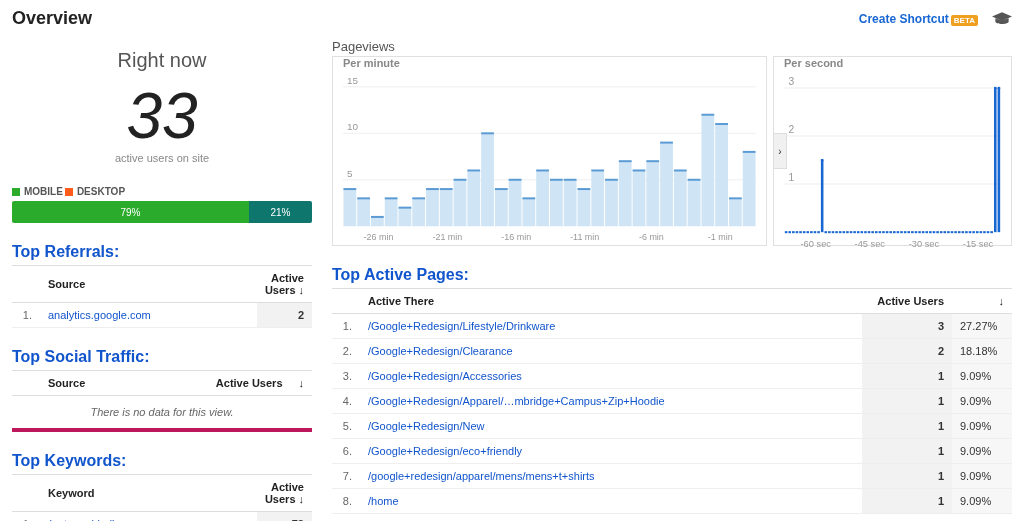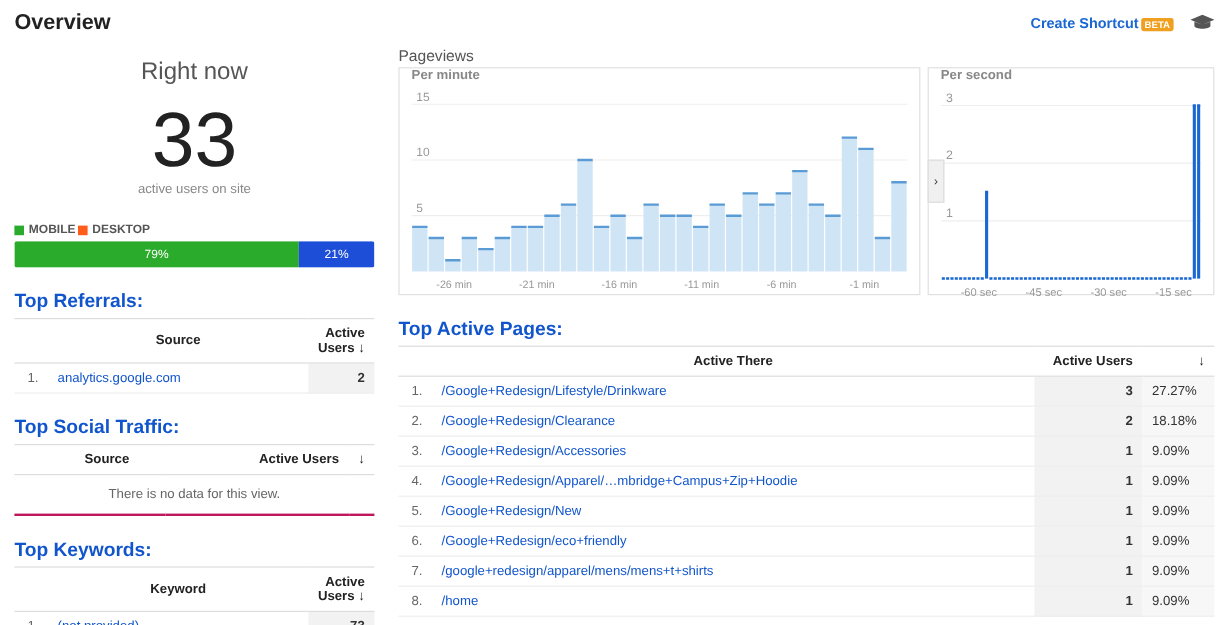--- a/index.html
+++ b/index.html
@@ -9,37 +9,37 @@
 .title { font-size: 18px; font-weight: bold; color: #222; }
 .header-right { display: flex; align-items: center; gap: 14px; }
 .create-shortcut { color: #1967d2; font-weight: bold; font-size: 12px; cursor: pointer; }
 .beta-badge { background: #f0a020; color: #fff; font-size: 8px; padding: 1px 3px; border-radius: 2px; margin-left: 2px; font-weight: bold; }
 .grad-icon { width: 20px; height: 14px; }
 .main { display: flex; gap: 20px; }
 .left { width: 300px; }
 .right { flex: 1; }
 .rightnow { text-align: center; padding: 10px 0 8px; }
 .rightnow-title { font-size: 20px; color: #555; font-weight: 300; margin-bottom: 12px; }
-.rightnow-count { font-size: 64px; color: #222; font-weight: 300; line-height: 1; }
+.rightnow-count { font-size: 64px; color: #222; font-weight: 300; line-height: 1; font-style: italic; }
 .rightnow-sub { font-size: 11px; color: #888; margin-top: 4px; }
 .legend-row { display: flex; gap: 2px; margin: 14px 0 4px; font-size: 10px; font-weight: bold; color: #555; }
 .legend-item { display: flex; align-items: center; gap: 4px; }
 .legend-sw { width: 8px; height: 8px; display: inline-block; }
 .bar { display: flex; height: 22px; border-radius: 2px; overflow: hidden; font-size: 10px; color: #fff; justify-content: center; }
 .bar-seg { display: flex; align-items: center; justify-content: center; }
 .section-title { color: #15c; font-size: 16px; font-weight: bold; margin: 20px 0 4px; }
 table { width: 100%; border-collapse: collapse; font-size: 11px; }
-th { text-align: center; padding: 6px 8px; border-top: 1px solid #ddd; border-bottom: 1px solid #ddd; background: #fff; color: #222; font-weight: bold; }
+th { text-align: left; padding: 6px 8px; border-top: 1px solid #ddd; border-bottom: 1px solid #ddd; background: #fff; color: #222; font-weight: bold; }
 th.r, td.r { text-align: right; }
 td { padding: 6px 8px; border-bottom: 1px solid #eee; }
 td.idx { color: #666; width: 28px; text-align: right; }
 td.link { color: #15c; cursor: pointer; }
 td.num { background: #f2f2f2; text-align: right; font-weight: bold; width: 50px; }
 td.pct { background: #f7f7f7; text-align: left; width: 60px; }
-.nodata { text-align: center; padding: 10px; color: #666; border-bottom: 2px solid #be185d; }
+.nodata { text-align: center; padding: 10px; color: #666; border-bottom: 4px solid #be185d; font-style: italic; }
 .arrow-down::after { content: "↓"; margin-left: 3px; font-weight: normal; }
 .pv-title { font-size: 13px; color: #555; margin-bottom: 2px; }
 .charts { display: flex; position: relative; height: 190px; }
 .chart-box { border: 1px solid #e0e0e0; background: #fff; position: relative; }
 .chart-min { width: 435px; height: 190px; }
 .chart-sec { flex: 1; height: 190px; margin-left: 6px; }
 .chart-label { position: absolute; top: 0; left: 10px; font-size: 11px; color: #888; font-weight: bold; }
 .collapse-btn { position: absolute; left: -1px; top: 50%; transform: translateY(-50%); width: 14px; height: 36px; background: #f0f0f0; border: 1px solid #ddd; display: flex; align-items: center; justify-content: center; cursor: pointer; z-index: 2; font-size: 10px; }
 svg.chart-svg { position: absolute; inset: 0; }
 text.grid-lbl { font-size: 10px; fill: #999; }
@@ -68,21 +68,21 @@
         <div class="rightnow-title">Right now</div>
         <div class="rightnow-count">33</div>
         <div class="rightnow-sub">active users on site</div>
       </div>
       <div class="legend-row" id="legend-row">
           <span class="legend-item"><span class="legend-sw" style="background:#2bab2b"></span>MOBILE</span>
           <span class="legend-item"><span class="legend-sw" style="background:#ff5c1c"></span>DESKTOP</span>
         </div>
       <div class="bar" id="device-bar">
           <div class="bar-seg" style="width:79%;background:#2bab2b">79%</div>
-          <div class="bar-seg" style="width:21%;background:#1d4ed8">21%</div>
+          <div class="bar-seg" style="width:21%;background:#0f766e">21%</div>
         </div>
 
       <div class="section-title">Top Referrals:</div>
       <table>
         <thead>
             <tr>
           <th style="width:28px"></th>
           <th>Source</th>
           <th class="r arrow-down">Active Users</th>
         </tr>

